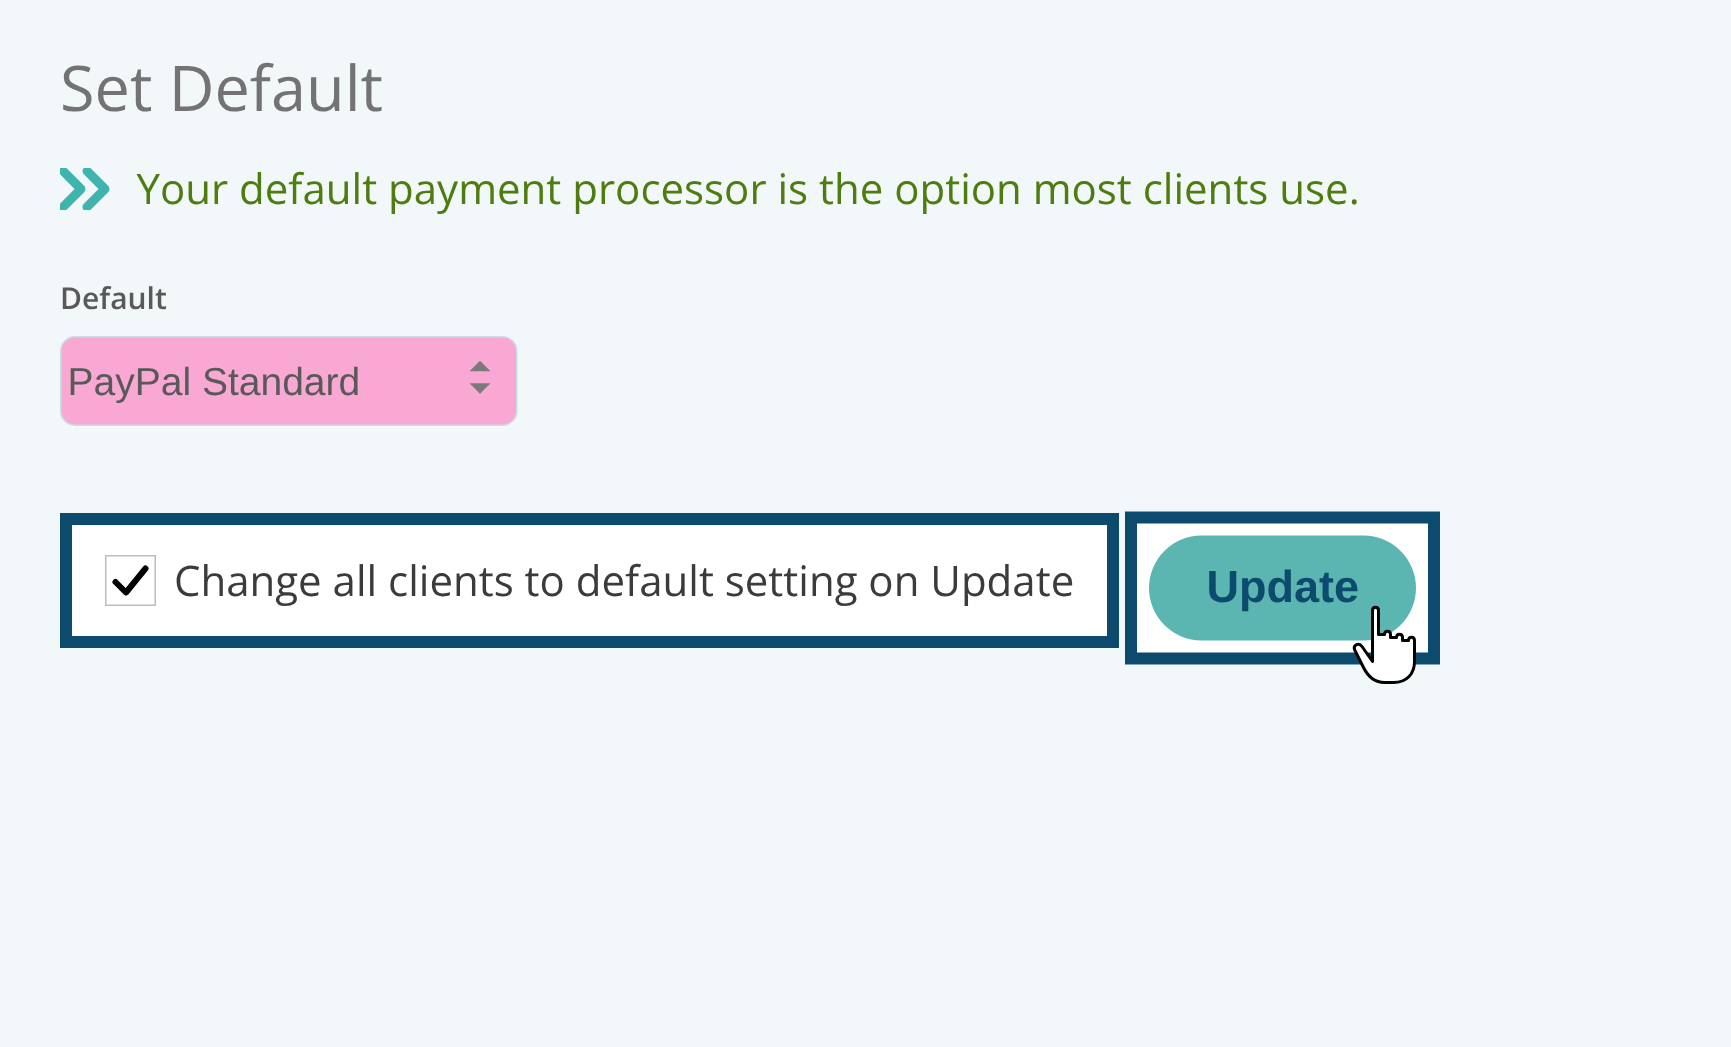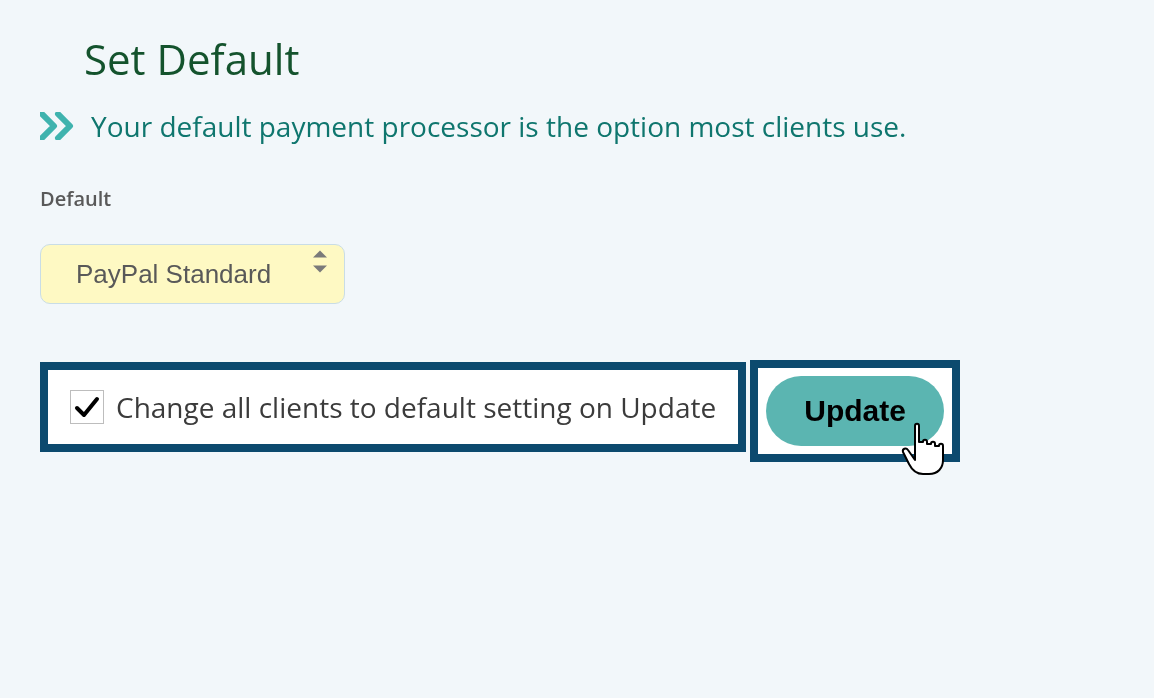--- a/index.html
+++ b/index.html
@@ -6,61 +6,59 @@
     body {
       font-family: -apple-system, BlinkMacSystemFont, "Segoe UI", "Open Sans", sans-serif;
       background: #f2f7fa;
       padding: 30px 40px;
       width: 1154px;
       height: 698px;
     }
     .page-title {
       font-size: 42px;
       font-weight: 400;
-      color: #14532d;
+      color: #737373;
       margin-bottom: 20px;
-      margin-left: 44px;
     }
     .description-row {
       display: flex;
       align-items: center;
       gap: 15px;
       margin-bottom: 40px;
     }
     .chevrons-icon {
       display: inline-flex;
       color: #3fb3ae;
     }
     .description-text {
       font-size: 28px;
-      color: #0f766e;
+      color: #4d7c0f;
       font-weight: 400;
     }
     .field-label {
       font-size: 20px;
       color: #595959;
       font-weight: 600;
       margin-bottom: 12px;
     }
     .select-wrapper {
       position: relative;
       display: inline-block;
     }
     .select-control {
       appearance: none;
       -webkit-appearance: none;
-      background: #fef9c3;
+      background: #f9a8d4;
       border: 1.5px solid #c9dde6;
       border-radius: 10px;
-      padding: 14px 56px 14px 35px;
+      padding: 14px 56px 14px 4px;
       font-size: 26px;
       color: #595959;
       cursor: pointer;
       min-width: 305px;
-      margin-top: 20px;
     }
     .sort-icon {
       position: absolute;
       right: 16px;
       top: 50%;
       transform: translateY(-50%);
       pointer-events: none;
       color: #7a7a7a;
     }
     .highlight-box {
@@ -92,21 +90,21 @@
       font-size: 28px;
       color: #3b3b3b;
     }
     .highlight-button {
       margin-top: 28px;
       padding: 8px;
       position: relative;
     }
     .update-button {
       background: #5bb5b1;
-      color: #000000;
+      color: #0c4a6e;
       border: none;
       border-radius: 999px;
       padding: 18px 38px;
       font-size: 30px;
       font-weight: 600;
       cursor: pointer;
     }
     .cursor-icon {
       position: absolute;
       pointer-events: none;

